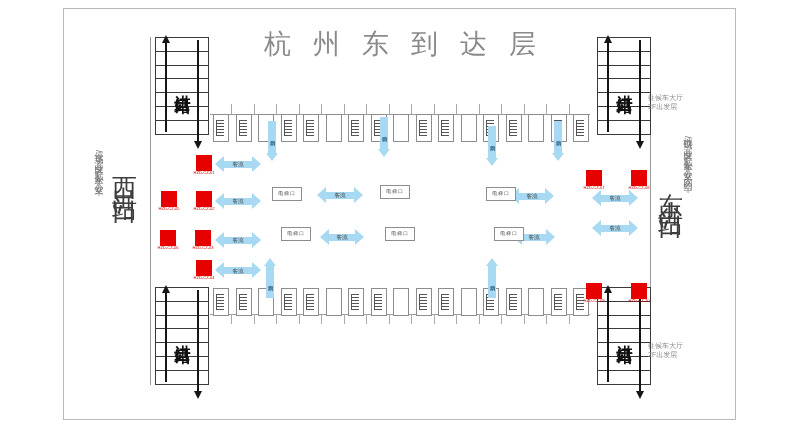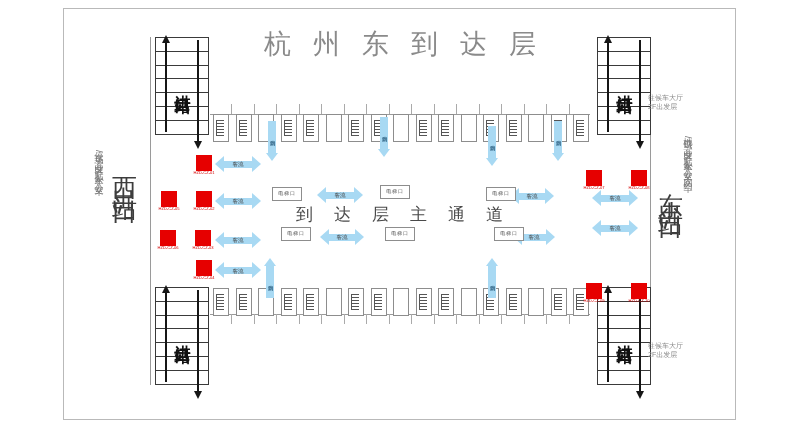--- a/index.html
+++ b/index.html
@@ -128,21 +128,20 @@
 
   <div class="abs note" style="left:648px;top:93px;">
     <div>往候车大厅</div>
     <div>2F出发层</div>
   </div>
   <div class="abs note" style="left:648px;top:341px;">
     <div>往候车大厅</div>
     <div>2F出发层</div>
   </div>
 
-  <div class="abs" id="corridor-label">到达层主通道</div>
 
   <div class="abs" id="bay-layer" style="left:0;top:0;">
       <div class="bay" style="left: 213px; top: 114px;">
         <div class="stair"></div>
       </div>
       <div class="stub" style="left: 231px; top: 104px;"></div>
       <div class="bay" style="left: 235.5px; top: 114px;">
         <div class="stair"></div>
       </div>
       <div class="stub" style="left: 253.5px; top: 104px;"></div>

